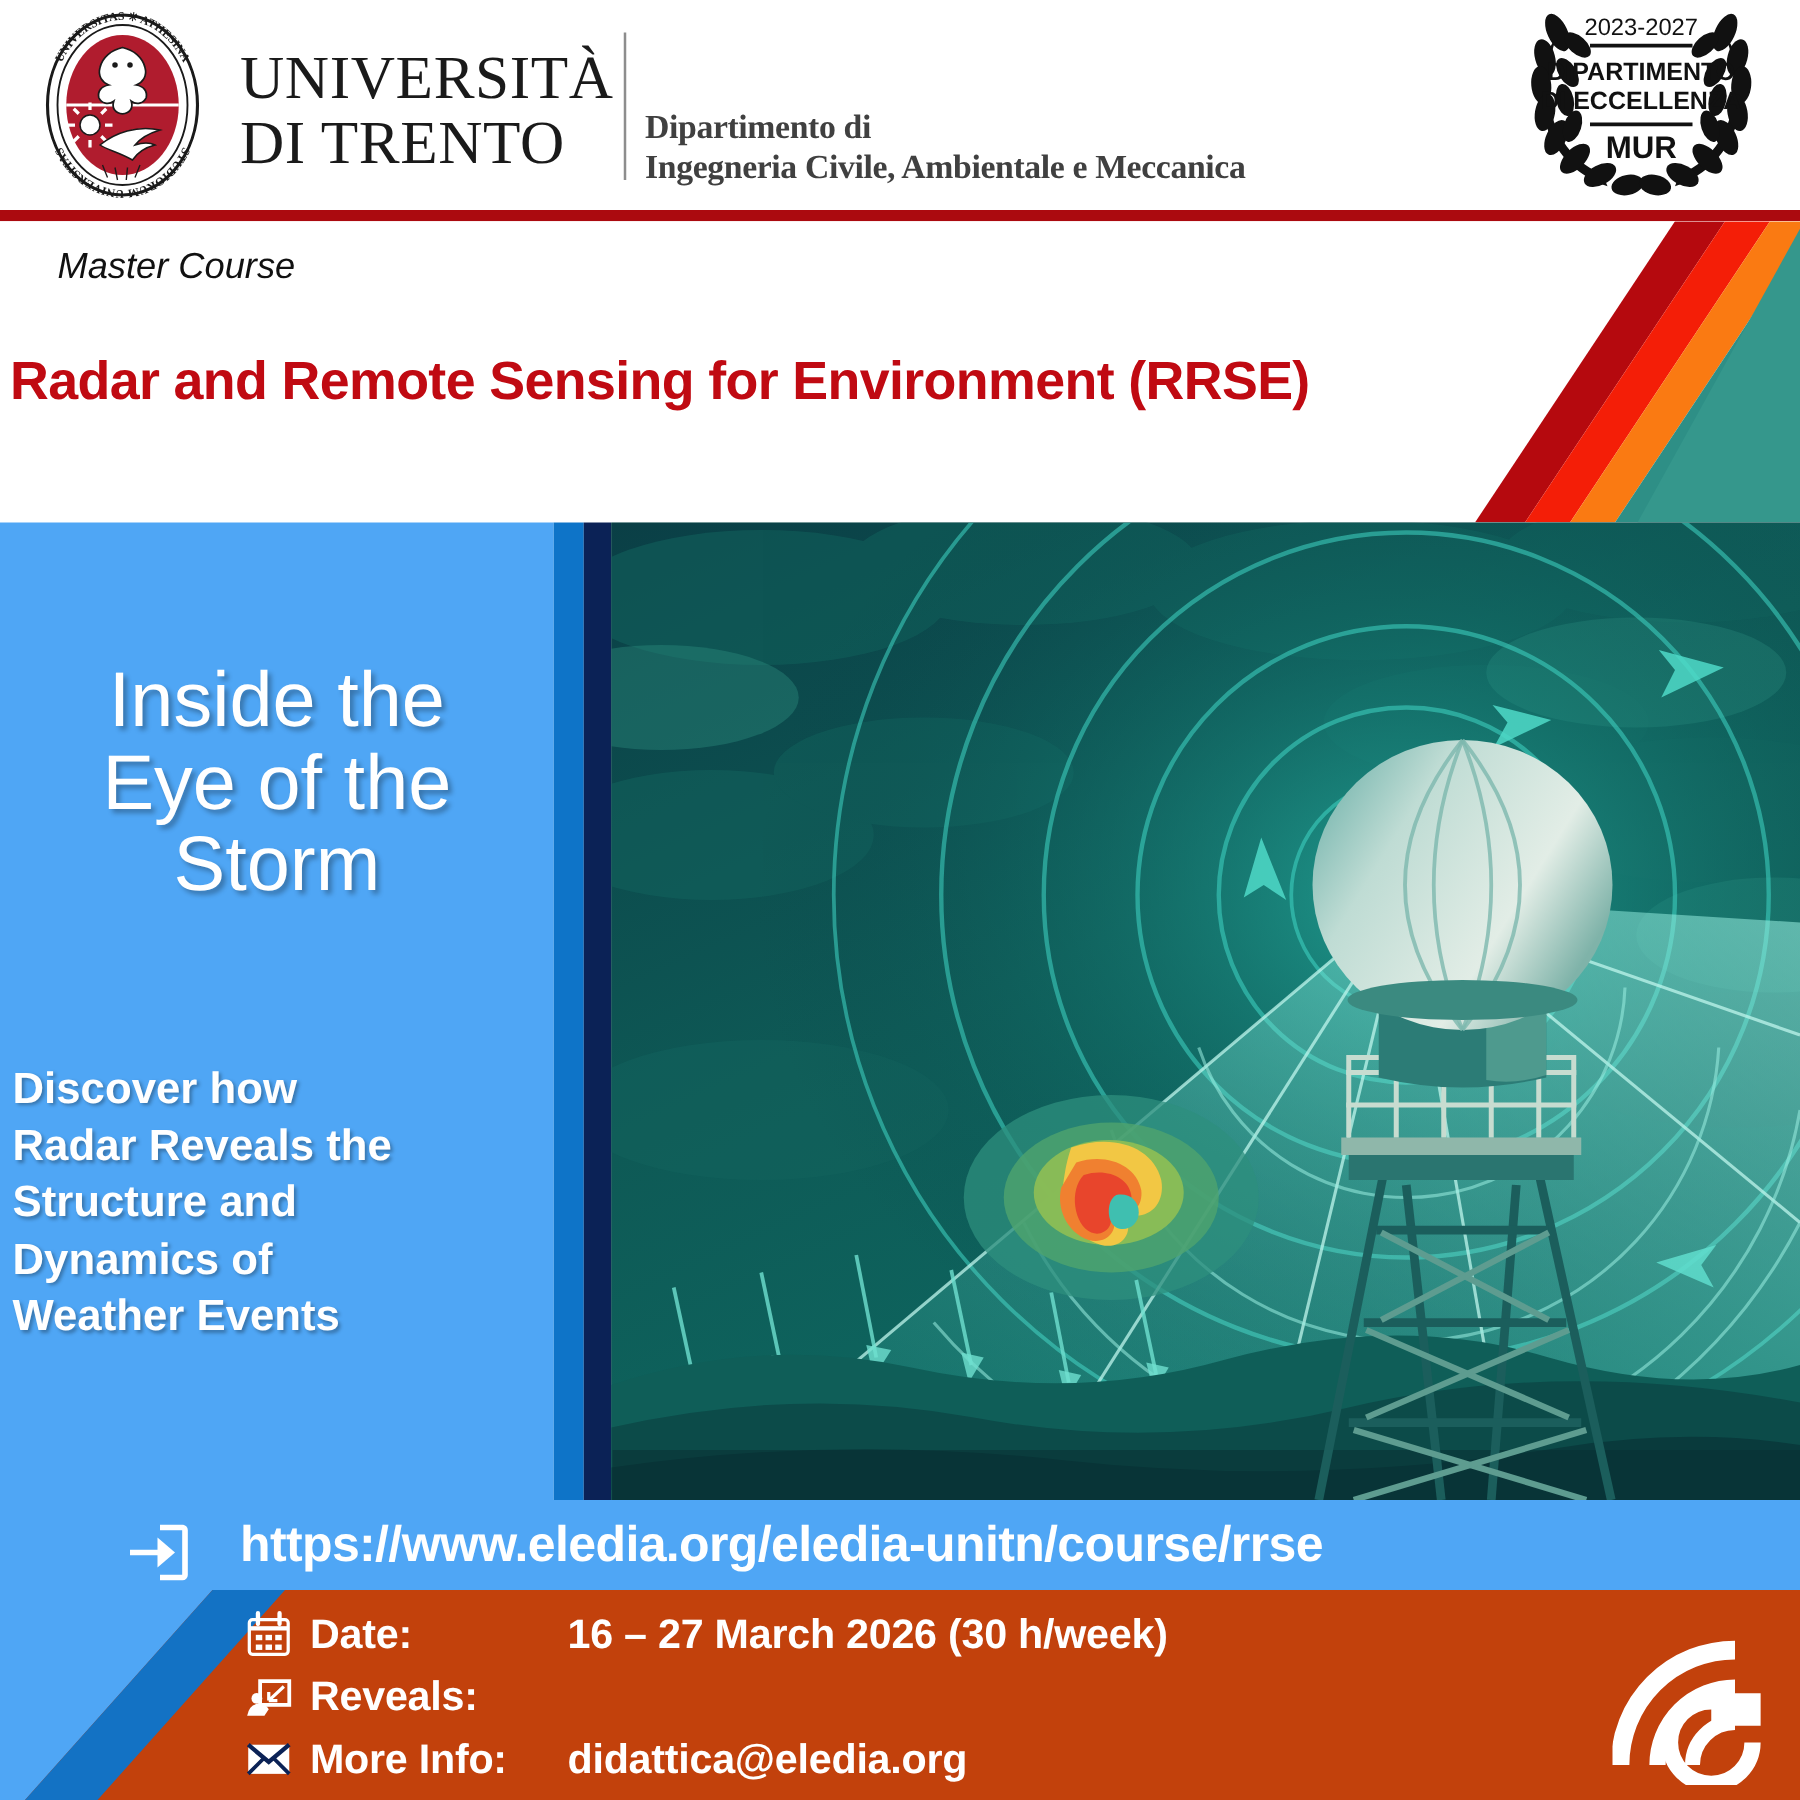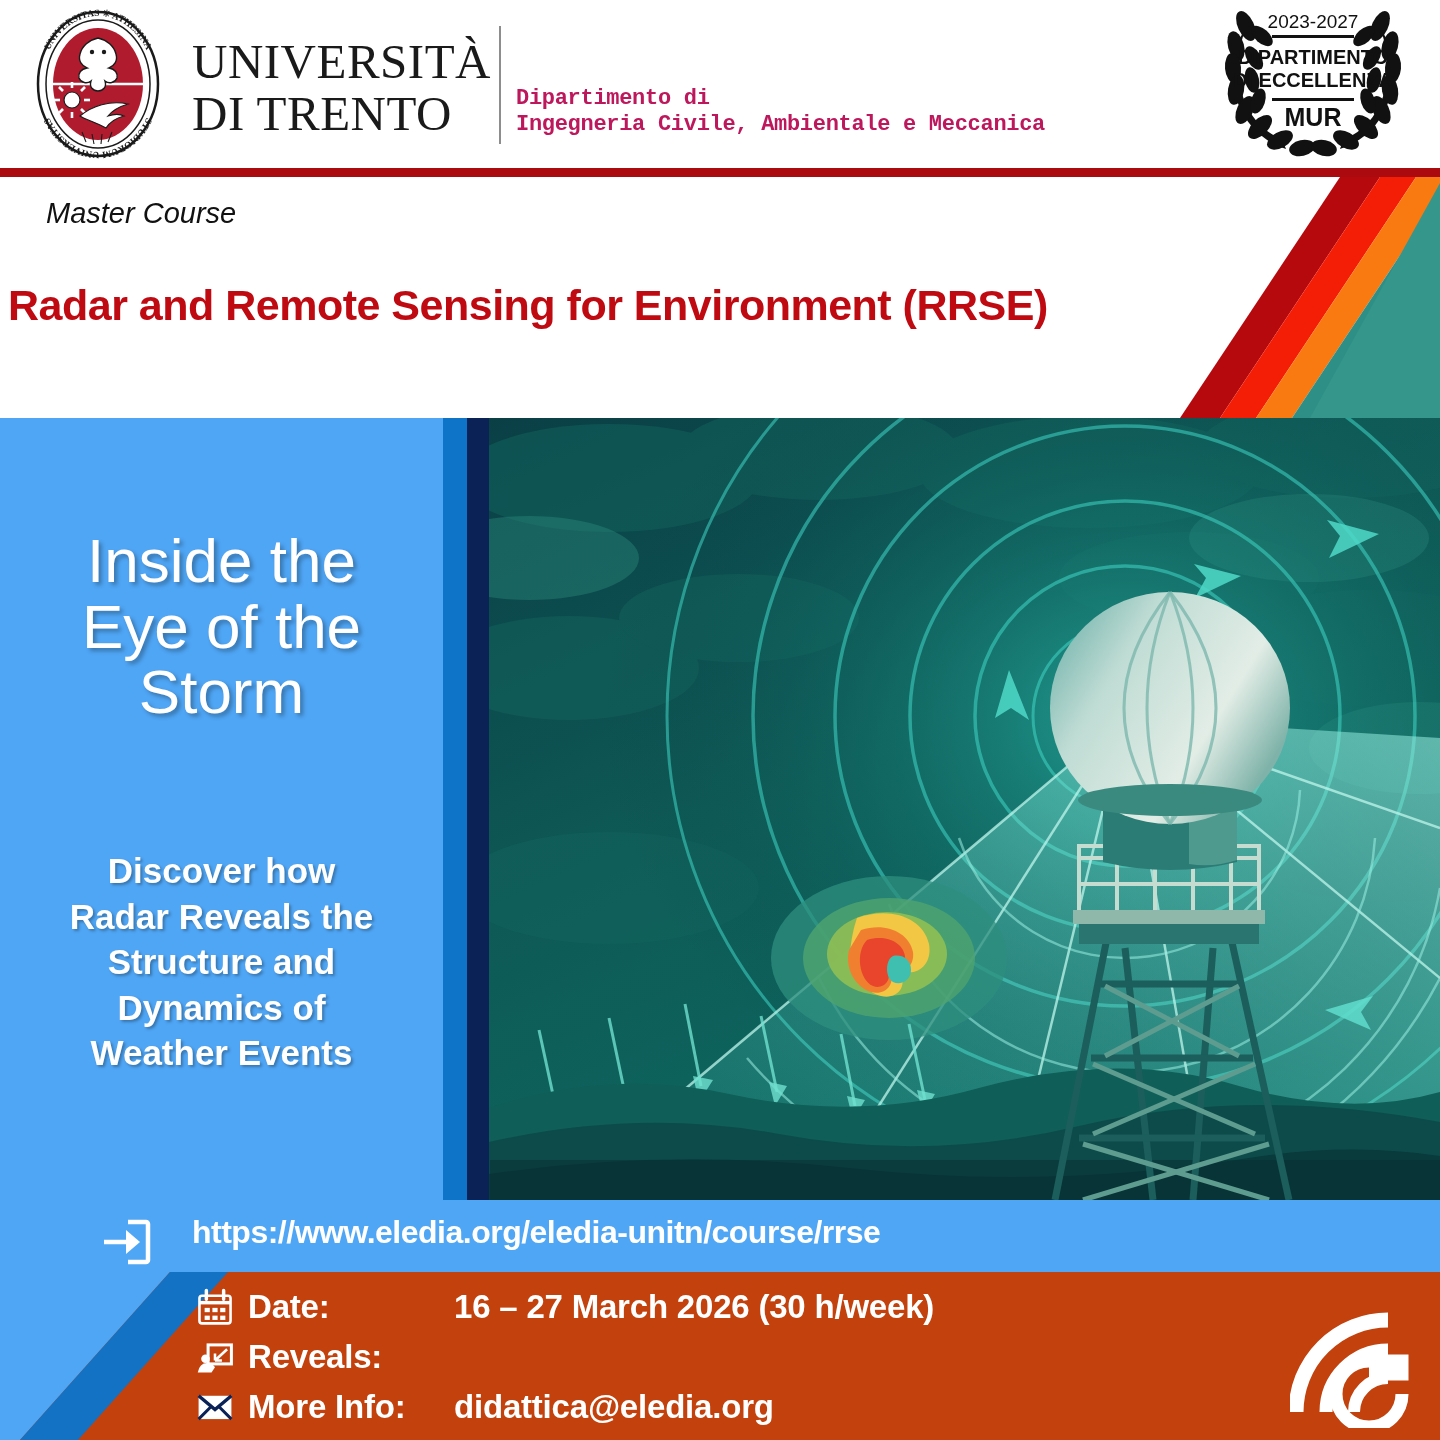--- a/index.html
+++ b/index.html
@@ -8,52 +8,52 @@
 
   
   .header{position:absolute;left:0;top:0;width:1440px;height:168px;background:#fff;}
   .unitn-logo{position:absolute;left:22px;top:8px;width:152px;height:152px;}
   .unitn-wordmark{position:absolute;left:192px;top:38px;width:300px;height:100px;
       display:flex;flex-direction:column;justify-content:space-between;}
   .unitn-wordmark .l1,.unitn-wordmark .l2{font-family:"Liberation Serif",serif;font-weight:400;
       font-size:49px;line-height:0.99;letter-spacing:0.5px;color:#1a1a1a;}
   .hdr-divider{position:absolute;left:499px;top:26px;width:2px;height:118px;background:#8d8d8d;}
   .dept{position:absolute;left:516px;top:86px;width:700px;}
-  .dept div{font-family:Liberation Mono, monospace;font-weight:bold;font-size:22px;
-      line-height:1.18;color:#be185d;letter-spacing:-0.3px;}
+  .dept div{font-family:Liberation Serif, serif;font-weight:bold;font-size:27px;
+      line-height:1.18;color:#404040;letter-spacing:-0.3px;}
   .badge{position:absolute;right:14px;top:2px;width:226px;height:158px;}
   .header-rule{position:absolute;left:0;top:168px;width:1440px;height:9px;background:#AB0A0F;}
 
   
   .titleband{position:absolute;left:0;top:177px;width:1440px;height:241px;background:#fff;overflow:hidden;}
   .stripes{position:absolute;right:0;top:0;width:260px;height:241px;}
   .master-course{position:absolute;left:14px;top:20px;font-size:29px;font-style:italic;
       font-weight:500;color:#111;letter-spacing:0px;margin-left:32px;}
   .course-title{position:absolute;left:8px;top:104px;width:1260px;font-size:43px;font-weight:bold;
       color:#C00A12;letter-spacing:-0.5px;white-space:nowrap;}
 
   
   .body-row{position:absolute;left:0;top:418px;width:1440px;height:782px;}
   .blue-a{position:absolute;left:0;top:0;width:443px;height:782px;background:#4FA6F5;}
   .blue-b{position:absolute;left:443px;top:0;width:24px;height:782px;background:#0E74C8;}
   .blue-c{position:absolute;left:467px;top:0;width:22px;height:782px;background:#0B2256;}
 
   .headline{position:absolute;left:10px;top:86px;width:423px;text-align:center;color:#fff;
       font-size:62px;font-weight:normal;line-height:1.06;
       text-shadow:3px 3px 4px rgba(0,0,0,0.30);margin-top:24px;}
-  .subhead{position:absolute;left:10px;top:430px;width:423px;text-align:center;color:#fff;
+  .subhead{position:absolute;left:10px;top:430px;width:423px;text-align:left;color:#fff;
       font-size:35px;font-weight:bold;line-height:1.30;
       text-shadow:2px 2px 3px rgba(0,0,0,0.30);}
 
   .art{position:absolute;left:489px;top:0;width:951px;height:782px;overflow:hidden;background:#0C4A4B;}
 
   
   .urlbar{position:absolute;left:0;top:1200px;width:1440px;height:82px;background:#4FA6F5;}
   .url-icon{position:absolute;left:100px;top:16px;width:52px;height:52px;}
-  .url-text{position:absolute;left:192px;top:14px;font-size:32px;font-weight:bold;color:#fff;
+  .url-text{position:absolute;left:192px;top:14px;font-size:40px;font-weight:bold;color:#fff;
       letter-spacing:-0.5px;white-space:nowrap;}
 
   
   .footer{position:absolute;left:0;top:1272px;width:1440px;height:168px;background:#c2410c;overflow:hidden;}
   .foot-diag-light{position:absolute;left:-40px;top:0;width:300px;height:168px;background:#4FA6F5;
       clip-path:polygon(0 0,210px 0,60px 168px,0 168px);}
   .foot-diag-mid{position:absolute;left:-40px;top:0;width:360px;height:168px;background:#1372C4;
       clip-path:polygon(210px 0,268px 0,118px 168px,60px 168px);}
   .foot-rows{position:absolute;left:196px;top:10px;width:1000px;}
   .frow{display:flex;align-items:center;height:50px;}

